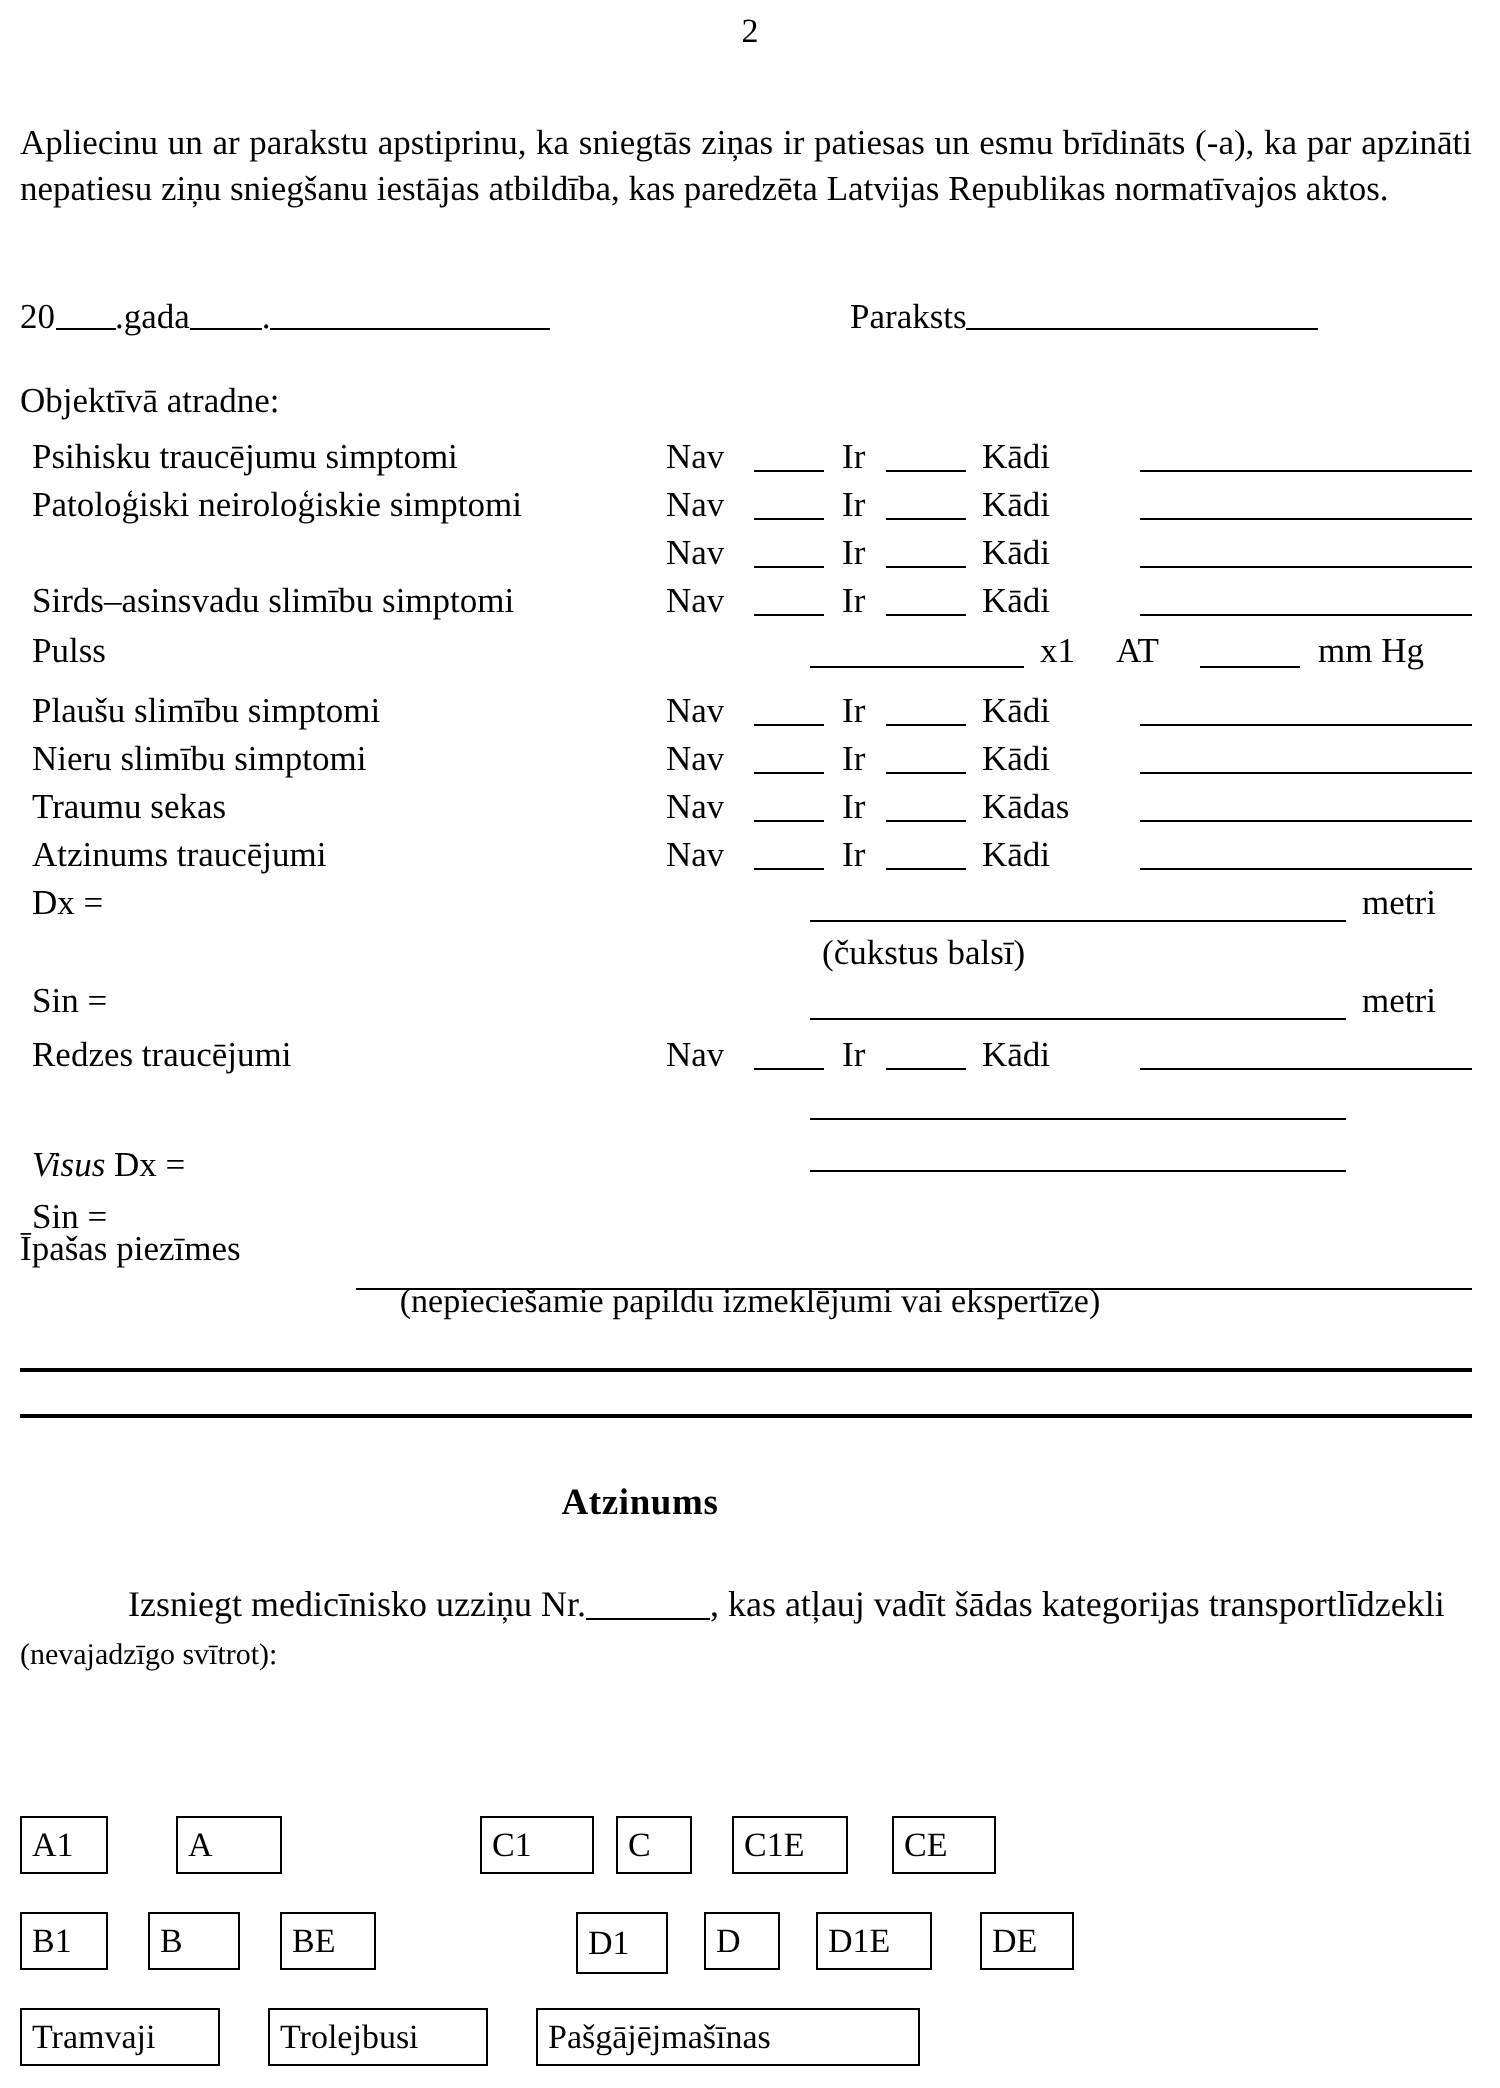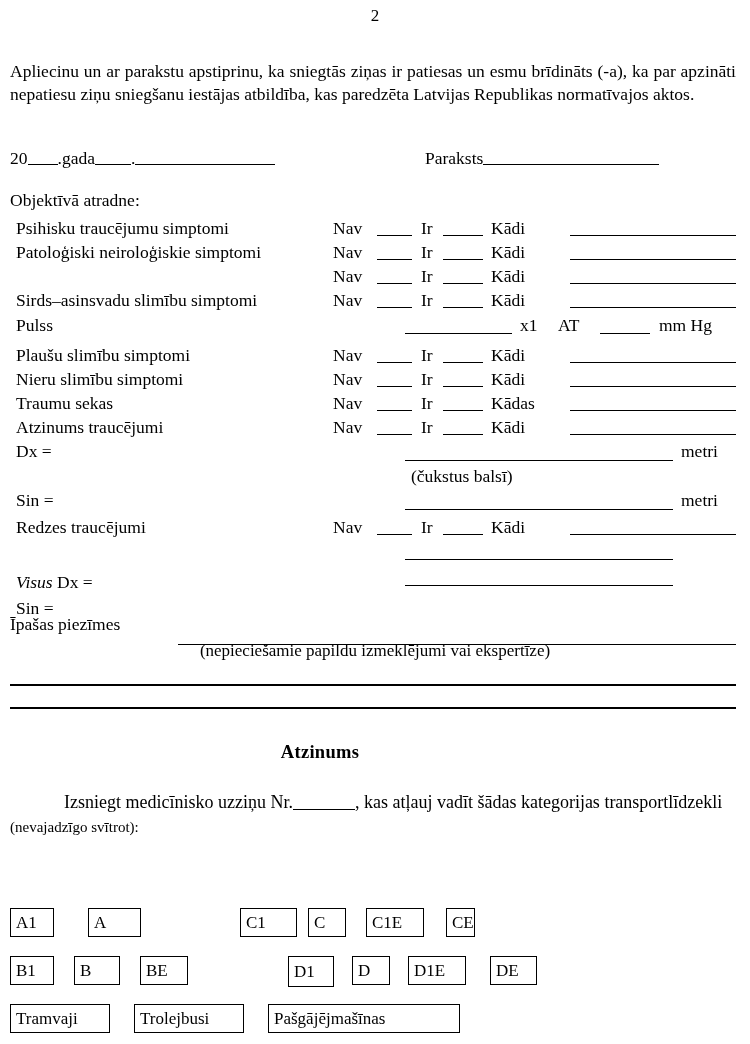--- a/index.html
+++ b/index.html
@@ -320,21 +320,21 @@
   <div class="fullline" style="top:707px"></div>
 
   <div class="heading">Atzinums</div>
   <div class="verdict"><span class="indent"></span><span>Izsniegt medicīnisko uzziņu Nr.</span><span class="ul-nr"></span><span>, kas atļauj vadīt šādas kategorijas transportlīdzekli </span><span class="small-note">(nevajadzīgo svītrot):</span></div>
 
   <div class="cat-box" style="left:10px;top:908px;width:44px;height:29px">A1</div>
   <div class="cat-box" style="left:88px;top:908px;width:53px;height:29px">A</div>
   <div class="cat-box" style="left:240px;top:908px;width:57px;height:29px">C1</div>
   <div class="cat-box" style="left:308px;top:908px;width:38px;height:29px">C</div>
   <div class="cat-box" style="left:366px;top:908px;width:58px;height:29px">C1E</div>
-  <div class="cat-box" style="left:446px;top:908px;width:29px;height:29px">CE</div>
+  <div class="cat-box" style="left:446px;top:908px;width:52px;height:29px">CE</div>
 
   <div class="cat-box" style="left:10px;top:956px;width:44px;height:29px">B1</div>
   <div class="cat-box" style="left:74px;top:956px;width:46px;height:29px">B</div>
   <div class="cat-box" style="left:140px;top:956px;width:48px;height:29px">BE</div>
   <div class="cat-box" style="left:288px;top:956px;width:46px;height:31px">D1</div>
   <div class="cat-box" style="left:352px;top:956px;width:38px;height:29px">D</div>
   <div class="cat-box" style="left:408px;top:956px;width:58px;height:29px">D1E</div>
   <div class="cat-box" style="left:490px;top:956px;width:47px;height:29px">DE</div>
 
   <div class="cat-box" style="left:10px;top:1004px;width:100px;height:29px">Tramvaji</div>

